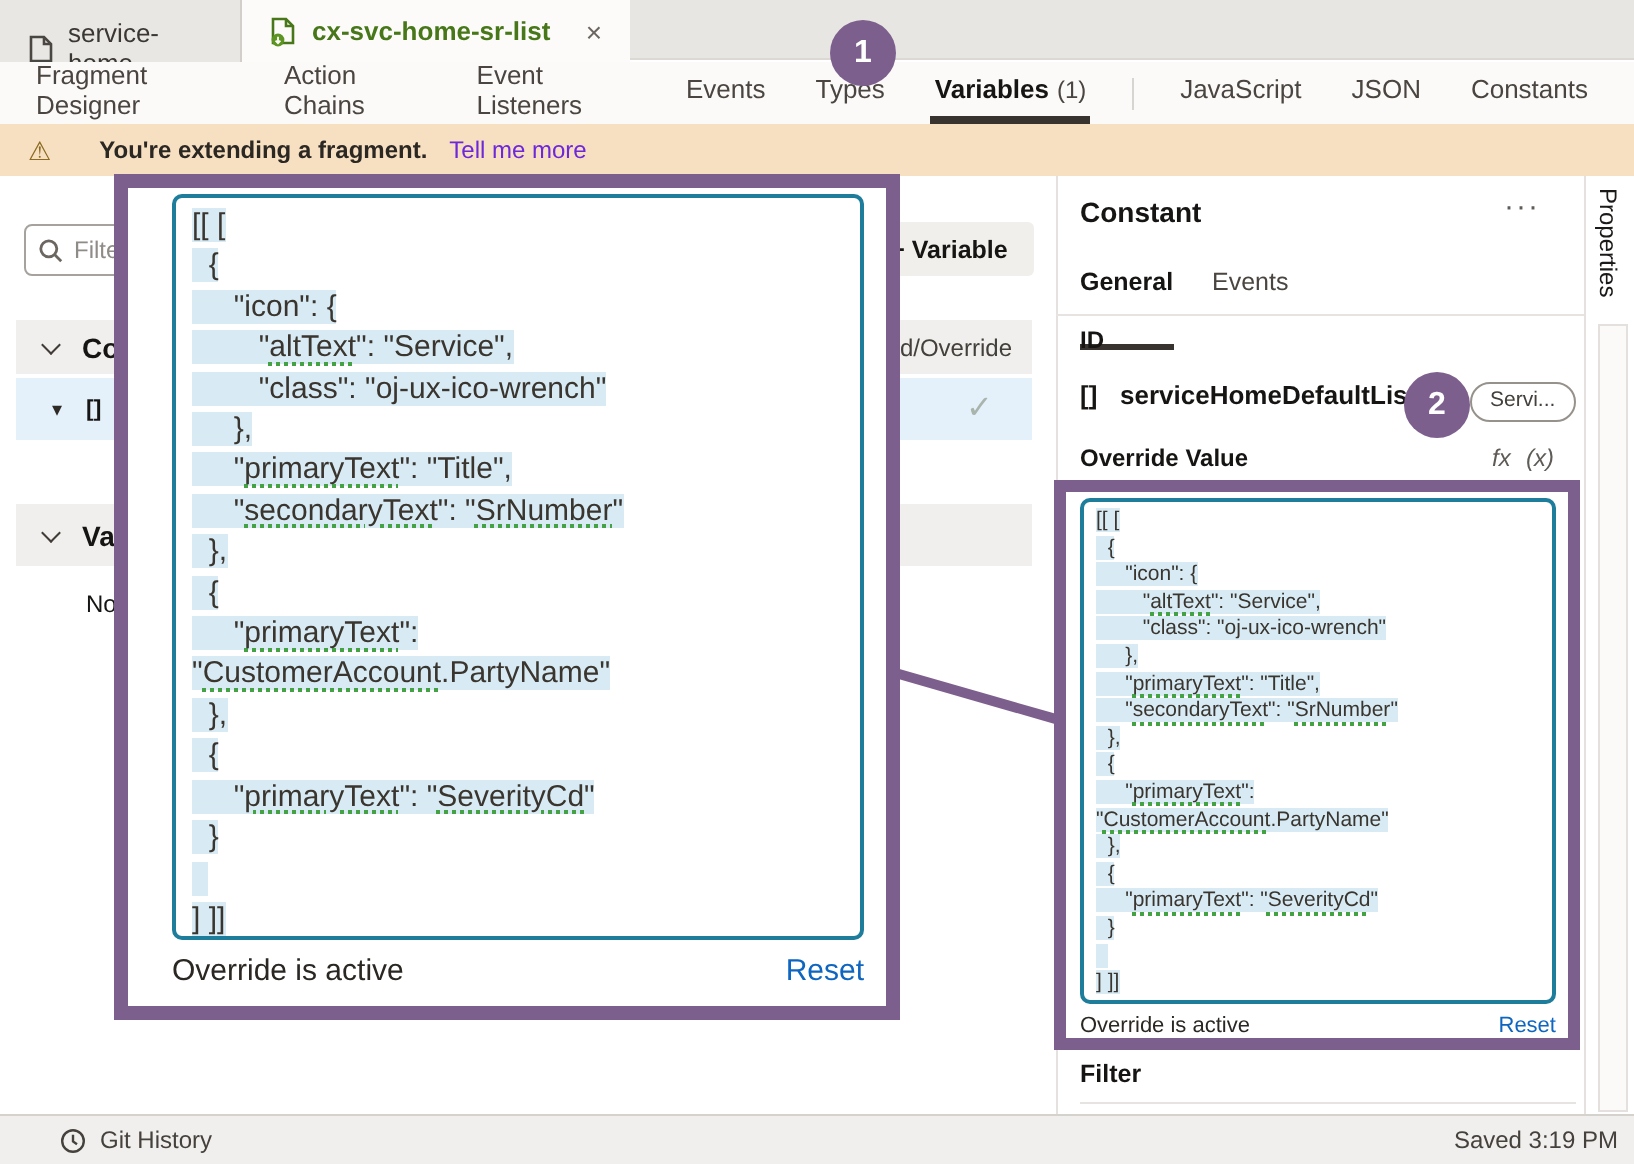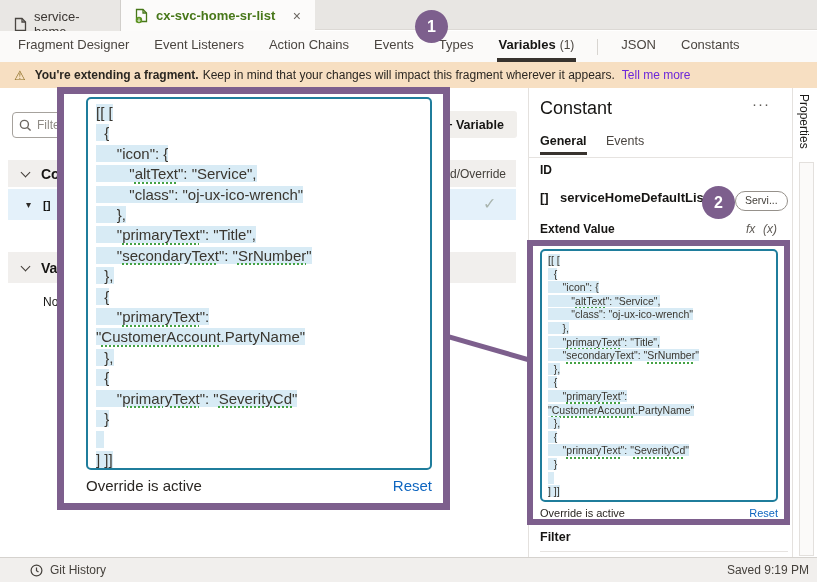--- a/index.html
+++ b/index.html
@@ -23,21 +23,21 @@
   .navtab { display:flex; align-items:center; gap:4px; padding:0 2px; margin-right:21px;
     font-size:13px; color:#4a4540; cursor:pointer; border-bottom:4px solid transparent; }
   .navtab.active { color:#161513; font-weight:bold; border-bottom-color:#38332e; }
   .navtab .count { font-weight:normal; color:#4a4540; font-size:12px; }
   .nav-divider { width:1px; height:16px; background:#d8d5d1; align-self:center; margin-right:21px; }
   
   .banner { position:absolute; left:0; top:62px; width:817px; height:26px;
     background:#f7dfc2; display:flex; align-items:center; padding-left:14px;
     font-size:12px; color:#2b2722; }
   .banner .warn { color:#8a6b1f; font-size:13px; margin-right:9px; }
-  .banner b { margin-right:4px; }
+  .banner b { margin-right:4px;margin-left:15px; }
   .banner .more { color:#6d28d9; margin-left:7px; cursor:pointer; }
   
   .vline { position:absolute; top:88px; height:469px; width:1px; background:#e4e1de; }
   
   .search-box { position:absolute; left:12px; top:112px; width:400px; height:26px;
     border:1px solid #a6a29d; border-radius:4px; background:#fff;
     display:flex; align-items:center; padding:0 6px; gap:5px; }
   .search-box input { border:none; outline:none; flex:1; font-size:12px;
     font-family:"Liberation Sans",sans-serif; color:#3b3733; background:transparent; }
   .search-box input::placeholder { color:#8f8b86; }
@@ -53,25 +53,25 @@
     transform:rotate(45deg); margin-top:-3px; }
   .lp-row { position:absolute; left:8px; top:189px; width:508px; height:31px;
     background:#e4f1fa; display:flex; align-items:center; padding-left:18px; cursor:pointer; }
   .lp-row .caret { font-size:10px; color:#2e2b27; }
   .lp-row .brk { font-size:11.5px; font-weight:bold; color:#161513; margin-left:12px; }
   .lp-row .rname { font-size:12.5px; color:#161513; margin-left:8px; width:350px;
     overflow:hidden; white-space:nowrap; }
   .lp-row .check { position:absolute; left:475px; top:5px; font-size:16px; color:#a9b4ad; }
   .empty-note { position:absolute; left:43px; top:295px; font-size:12px; color:#161513; }
   
-  .rp-title { position:absolute; left:540px; top:98px; font-size:18px; font-weight:normal; color:#161513; }
+  .rp-title { position:absolute; left:540px; top:98px; font-size:14px; font-weight:bold; color:#161513; }
   .rp-menu { position:absolute; left:752px; top:95px; font-size:15px; letter-spacing:1px;
     color:#5f5b56; cursor:pointer; }
   .rp-tab { position:absolute; top:134px; font-size:12.5px; cursor:pointer; }
-  .rp-tab.general { left:540px; color:#161513; font-weight:bold; border-bottom:3px solid #38332e; padding-bottom:4px; }
+  .rp-tab.general { left:540px; color:#161513; font-weight:bold; border-bottom:3px solid #38332e; padding-bottom:24px; }
   .rp-tab.events { left:606px; color:#4a4540; }
   .rp-tabline { position:absolute; left:528px; top:157px; width:264px; height:1px; background:#e6e3e0; }
   .rp-label { position:absolute; font-size:12px; font-weight:bold; color:#161513; }
   .id-icon { position:absolute; left:540px; top:190px; font-size:13px; font-weight:bold; color:#161513; }
   .id-value { position:absolute; left:560px; top:190px; width:148px; font-size:13px; font-weight:bold;
     color:#161513; overflow:hidden; white-space:nowrap; }
   .id-pill { position:absolute; left:735px; top:191px; height:20px; padding:2px 9px;
     border:1px solid #96918b; border-radius:10px; background:#fff; font-size:10.5px;
     color:#44403b; cursor:pointer; }
   .fx-btn { position:absolute; top:222px; font-size:12px; font-style:italic; color:#5f5b56; cursor:pointer; }
@@ -140,48 +140,50 @@
       <span class="wtab-label">cx-svc-home-sr-list</span>
       <span class="wtab-close">×</span>
     </div>
   </div>
 
   <div class="navrow">
     <span class="navtab">
         <span>Fragment Designer</span>
       </span>
     <span class="navtab">
+        <span>Action Chains</span>
+      </span>
+    <span class="navtab">
         <span>Event Listeners</span>
-      </span>
-    <span class="navtab">
-        <span>Action Chains</span>
       </span>
     <span class="navtab">
         <span>Events</span>
       </span>
     <span class="navtab">
         <span>Types</span>
       </span>
     <span class="navtab active">
         <span>Variables</span>
         <span class="count">(1)</span>
       </span>
     <span class="nav-divider"></span>
     <span class="navtab">
+        <span>JavaScript</span>
+      </span>
+    <span class="navtab">
         <span>JSON</span>
       </span>
     <span class="navtab">
         <span>Constants</span>
       </span>
   </div>
 
   <div class="banner">
     <span class="warn">⚠</span>
     <b>You're extending a fragment.</b>
-    <span>Keep in mind that your changes will impact this fragment wherever it appears.</span>
     <span class="more">Tell me more</span>
   </div>
 
   <div class="vline" style="left:528px;"></div>
   <div class="vline" style="left:792px;"></div>
 
   <div class="search-box">
     <span>
       <svg width="13" height="13" viewBox="0 0 13 13">
           <circle cx="5.4" cy="5.4" r="4" fill="none" stroke="#6b6660" stroke-width="1.4"></circle>
@@ -215,21 +217,21 @@
   <div class="rp-menu">···</div>
   <div class="rp-tab general">General</div>
   <div class="rp-tab events">Events</div>
   <div class="rp-tabline"></div>
 
   <div class="rp-label" style="left:540px; top:163px;">ID</div>
   <span class="id-icon">[]</span>
   <span class="id-value">serviceHomeDefaultListColumns</span>
   <span class="id-pill">Servi...</span>
 
-  <div class="rp-label" style="left:540px; top:222px;">Extend Value</div>
+  <div class="rp-label" style="left:540px; top:222px;">Override Value</div>
   <span class="fx-btn" style="left:746px;">fx</span>
   <span class="fx-btn" style="left:763px;">(x)</span>
 
   <div class="rp-label" style="left:540px; top:530px; font-size:12.5px;">Filter</div>
   <div class="usages-line"></div>
 
   <div class="props-tab">Properties</div>
   <div class="rp-scrollbar"></div>
 
   <div class="connector"></div>
@@ -294,16 +296,16 @@
   <div class="statusbar">
     <span class="git">
       <span>
         <svg width="13" height="13" viewBox="0 0 13 13">
             <circle cx="6.5" cy="6.5" r="5.4" fill="none" stroke="#45413c" stroke-width="1.2"></circle>
             <path d="M6.5 3.4 v3.3 l2 1.4" fill="none" stroke="#45413c" stroke-width="1.2"></path>
           </svg>
       </span>
       <span>Git History</span>
     </span>
-    <span class="saved">Saved 9:19 PM</span>
+    <span class="saved">Saved 3:19 PM</span>
   </div>
 
 </div>
 
 </body></html>

